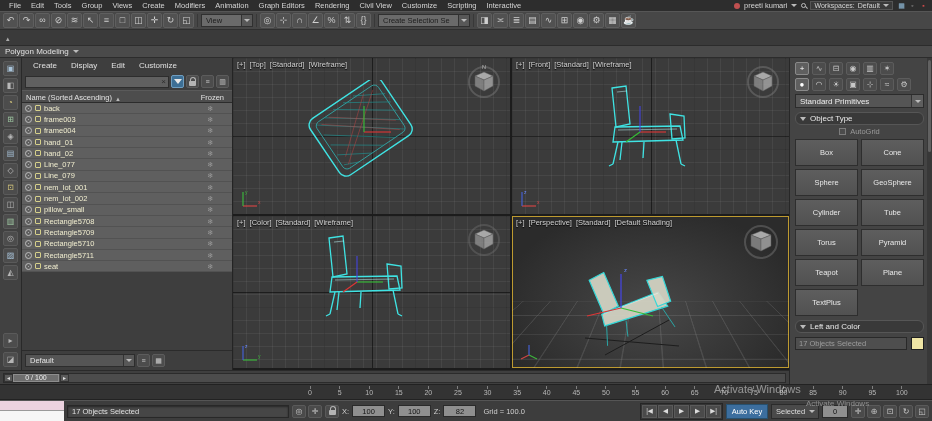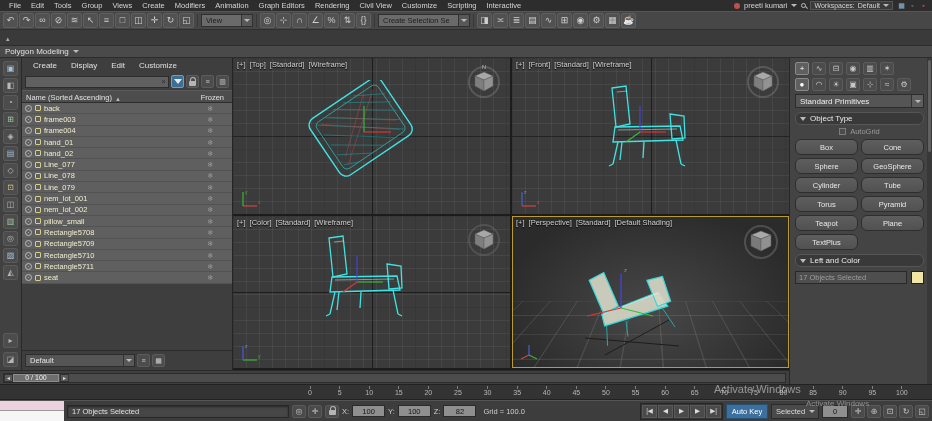--- a/index.html
+++ b/index.html
@@ -115,21 +115,21 @@
        font-size:8px;display:flex;align-items:center;justify-content:center;flex:0 0 auto;}
   .cpi.active{background:#5f5f5f;border-color:#8a8a8a;color:#fff;}
   .cp-combo{height:14px;background:#555;border:1px solid #2c2c2c;display:flex;align-items:center;
             padding-left:4px;font-size:8px;color:#eee;margin-top:2px;}
   .cp-rollout{height:13px;background:#393939;border:1px solid #565656;border-radius:6px;display:flex;
               align-items:center;gap:4px;padding:0 4px;font-size:8px;color:#eaeaea;margin-top:4px;}
   .roll-caret{width:0;height:0;border-left:3px solid transparent;border-right:3px solid transparent;border-top:4px solid #bbb;}
   .autogrid{height:13px;display:flex;align-items:center;justify-content:center;gap:4px;font-size:7.5px;color:#9a9a9a;}
   .cbx{width:7px;height:7px;border:1px solid #7c7c7c;background:#4c4c4c;}
   .cp-grid{display:grid;grid-template-columns:1fr 1fr;gap:3px;margin-top:1px;}
-  .cp-btn{height:16px;background:linear-gradient(#5e5e5e,#515151);border:1px solid #2e2e2e;border-radius:6px;
+  .cp-btn{height:27px;background:linear-gradient(#5e5e5e,#515151);border:1px solid #2e2e2e;border-radius:0;
           color:#e8e8e8;font-size:7.5px;display:flex;align-items:center;justify-content:center;}
   .cp-name-row{display:flex;align-items:center;margin-top:4px;}
   .name-field{flex:1;height:13px;background:#4e4e4e;border:1px solid #292929;color:#9c9c9c;font-size:7.5px;
               display:flex;align-items:center;padding:0 3px;}
   .swatch{width:13px;height:13px;background:#efe5a4;border:1px solid #1f1f1f;margin-left:4px;}
   
   .timeslider{position:absolute;left:0;top:370px;width:789px;height:14px;background:#3f3f3f;
               border-top:1px solid #2a2a2a;display:flex;align-items:center;padding:0 3px;gap:2px;}
   .ts-track{flex:1;height:10px;background:#4c4c4c;border:1px solid #2b2b2b;position:relative;}
   .ts-handle{position:absolute;left:9px;top:0;height:8px;width:46px;background:#6e6e6e;border:1px solid #8d8d8d;
@@ -362,26 +362,20 @@
           <span class="frozenico">❄</span>
         </div>
 
         <div class="exp-row">
           <span class="eye"></span>
           <span class="dotico"></span>
           <span>Line_077</span>
           <span class="frozenico">❄</span>
         </div>
 
-        <div class="exp-row">
-          <span class="eye"></span>
-          <span class="dotico"></span>
-          <span>Line_078</span>
-          <span class="frozenico">❄</span>
-        </div>
 
         <div class="exp-row">
           <span class="eye"></span>
           <span class="dotico"></span>
           <span>Line_079</span>
           <span class="frozenico">❄</span>
         </div>
 
 
         <div class="exp-row">

